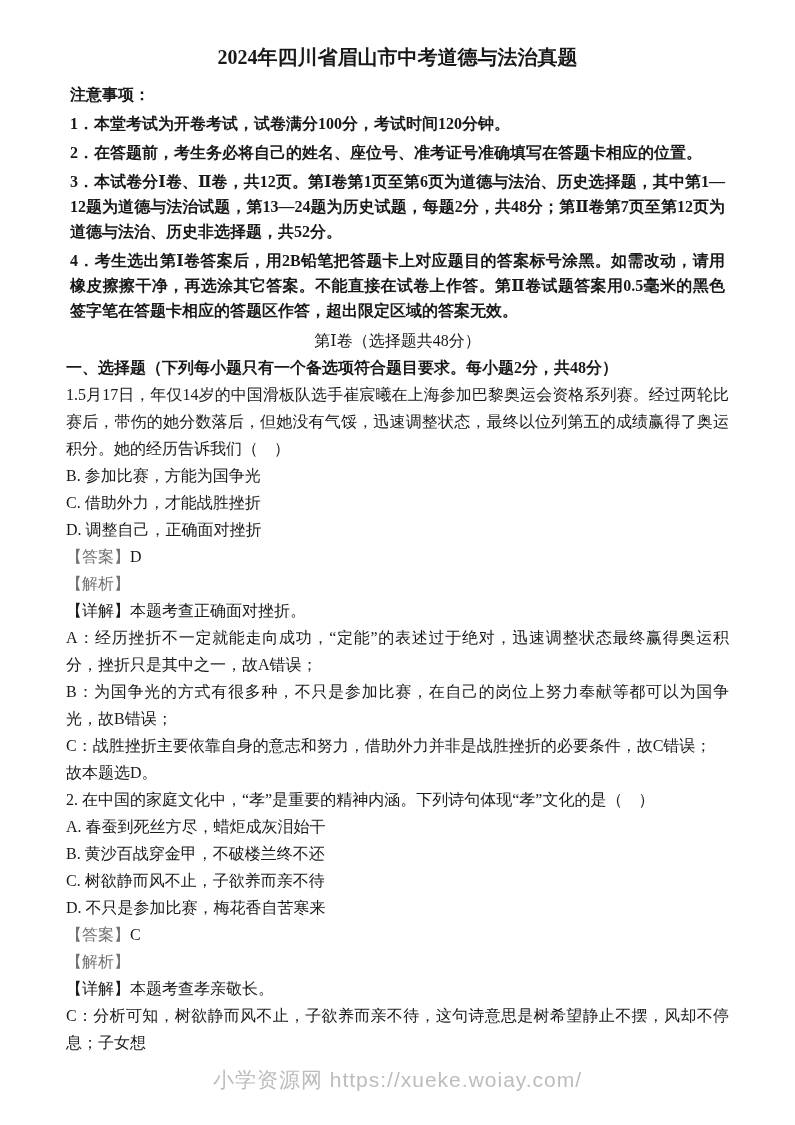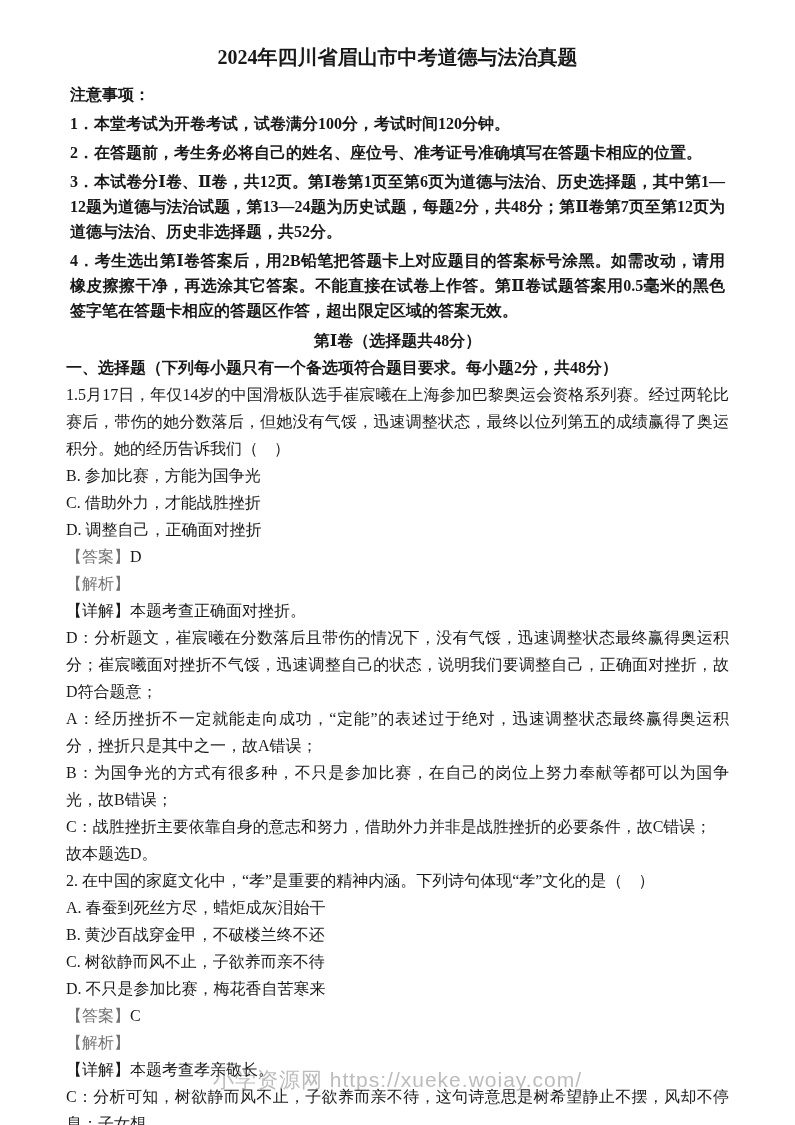--- a/index.html
+++ b/index.html
@@ -37,21 +37,21 @@
   }
   .main p {
     font-size: 16px;
     line-height: 27px;
     margin: 0;
     text-align: justify;
     text-align-last: left;
   }
   .main p.center-bold {
     text-align-last: center;
-    font-weight: bold;
+    font-weight: normal;
   }
   .main p.bold { font-weight: bold; }
   .marker { color: #737373; }
   .watermark {
     position: absolute;
     z-index: 0;
     left: 50%;
     top: 1066px;
     transform: translateX(-50%);
     font-family: "Liberation Sans", "DejaVu Sans", sans-serif;
@@ -87,21 +87,20 @@
       <p class="bold">一、选择题（下列每小题只有一个备选项符合题目要求。每小题2分，共48分）</p>
 
       <div>
         <p>1.5月17日，年仅14岁的中国滑板队选手崔宸曦在上海参加巴黎奥运会资格系列赛。经过两轮比赛后，带伤的她分数落后，但她没有气馁，迅速调整状态，最终以位列第五的成绩赢得了奥运积分。她的经历告诉我们（　）</p>
         <p>B. 参加比赛，方能为国争光</p>
         <p>C. 借助外力，才能战胜挫折</p>
         <p>D. 调整自己，正确面对挫折</p>
         <p><span class="marker">【答案】</span><span>D</span></p>
         <p><span class="marker">【解析】</span></p>
         <p><span>【详解】</span><span>本题考查正确面对挫折。</span></p>
-        <p>D：分析题文，崔宸曦在分数落后且带伤的情况下，没有气馁，迅速调整状态最终赢得奥运积分；崔宸曦面对挫折不气馁，迅速调整自己的状态，说明我们要调整自己，正确面对挫折，故D符合题意；</p>
         <p>A：经历挫折不一定就能走向成功，“定能”的表述过于绝对，迅速调整状态最终赢得奥运积分，挫折只是其中之一，故A错误；</p>
         <p>B：为国争光的方式有很多种，不只是参加比赛，在自己的岗位上努力奉献等都可以为国争光，故B错误；</p>
         <p>C：战胜挫折主要依靠自身的意志和努力，借助外力并非是战胜挫折的必要条件，故C错误；</p>
         <p>故本题选D。</p>
       </div>
 
       <div>
         <p>2. 在中国的家庭文化中，“孝”是重要的精神内涵。下列诗句体现“孝”文化的是（　）</p>
         <p>A. 春蚕到死丝方尽，蜡炬成灰泪始干</p>
         <p>B. 黄沙百战穿金甲，不破楼兰终不还</p>

